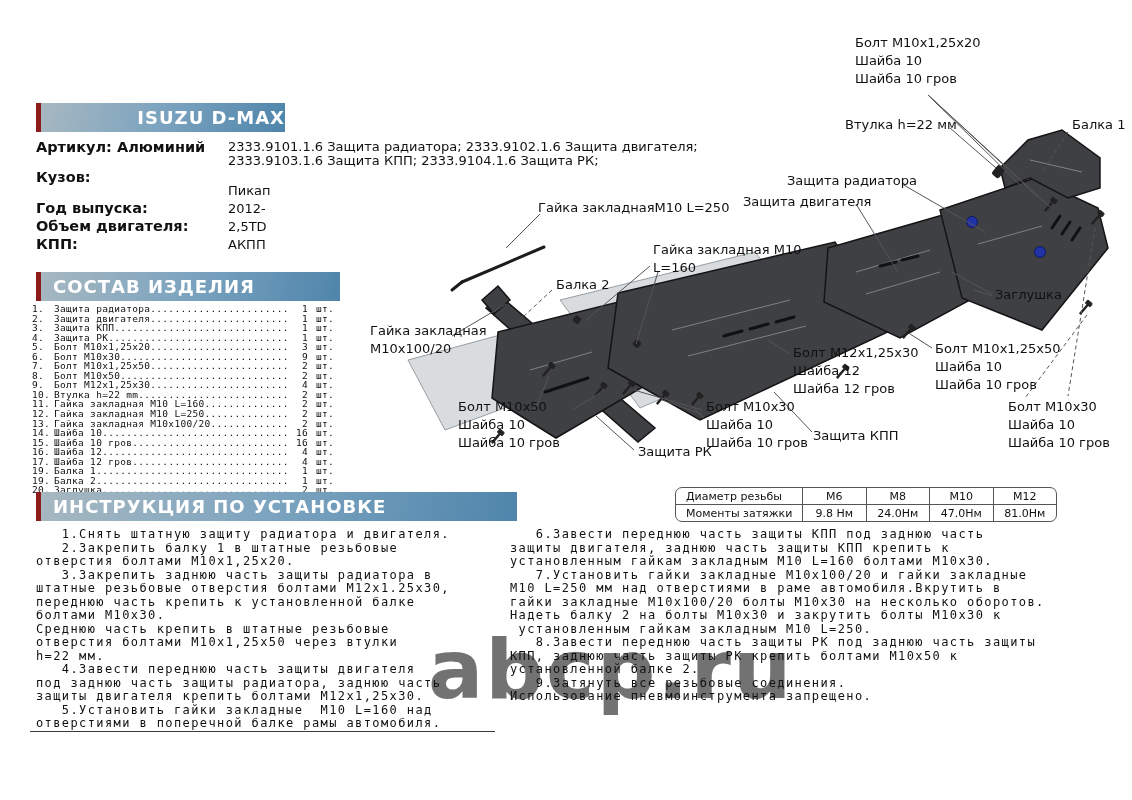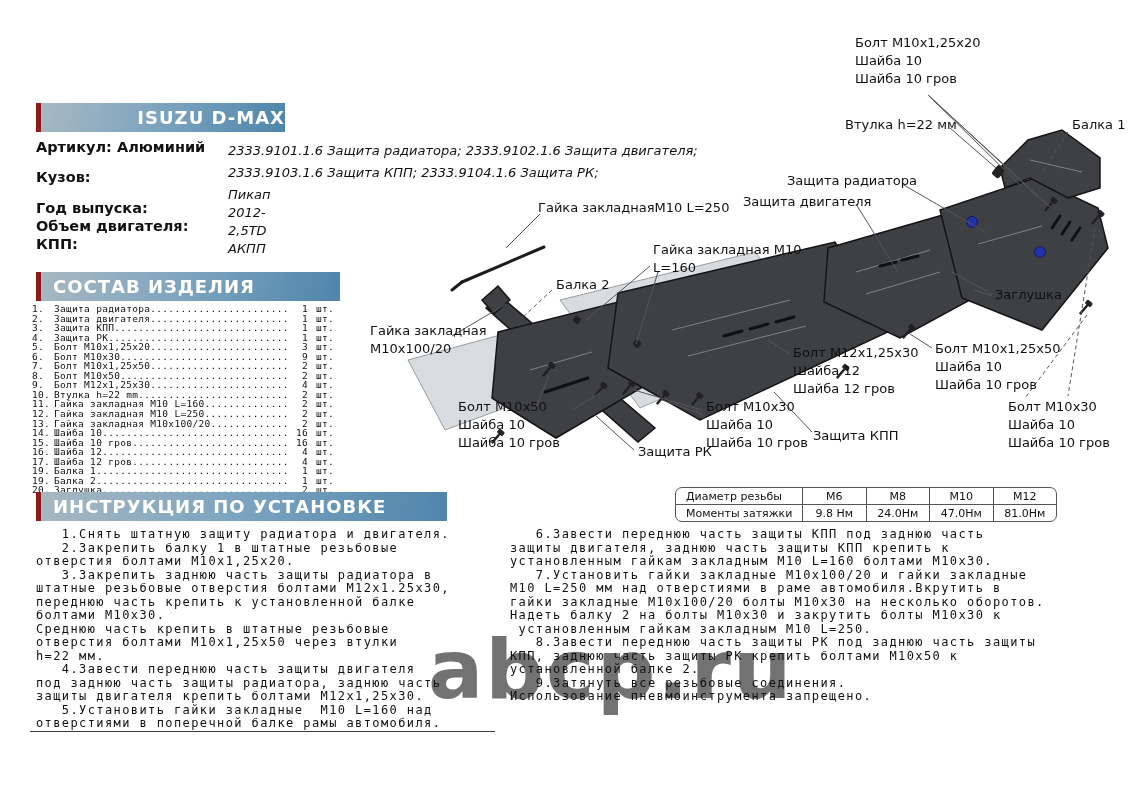--- a/index.html
+++ b/index.html
@@ -14,21 +14,21 @@
     background:linear-gradient(105deg,#a7b8c1 0%,#7ba3bf 50%,#4f85ab 100%);
     border-left:5px solid #8e1a1a;
     box-sizing:border-box;
   }
   .bar .bar-text{
     color:#ffffff;font-weight:bold;font-size:18px;letter-spacing:1px;
     padding-left:12px;font-family:"DejaVu Sans",sans-serif;white-space:nowrap;
   }
   
   .info-label{font-weight:bold;font-size:14.5px;white-space:nowrap;}
-  .info-value{font-size:13px;white-space:pre;line-height:22px;font-style:italic;}
+  .info-value{font-size:13px;white-space:pre;line-height:14px;}
   
   #parts-list{position:absolute;left:32px;top:304px;width:302px;
     font-family:"DejaVu Sans Mono",monospace;font-size:9.5px;letter-spacing:0.3px;}
   .part-row{display:flex;align-items:baseline;height:9.55px;line-height:9.55px;white-space:nowrap;}
   .p-num{width:22px;flex:none;}
   .p-name{flex:none;}
   .p-dots{flex:1;overflow:hidden;white-space:nowrap;}
   .p-qty{width:18px;flex:none;text-align:right;}
   .p-unit{width:26px;flex:none;text-align:right;}
   
@@ -409,21 +409,21 @@
     </div>
     <div class="part-row">
       <span class="p-num">20.</span>
       <span class="p-name">Заглушка</span>
       <span class="p-dots">..........................................................................................</span>
       <span class="p-qty">2</span>
       <span class="p-unit">шт.</span>
     </div>
   </div>
 
-<div class="bar" style="left:36px;top:492px;width:411px;">
+<div class="bar" style="left:36px;top:492px;width:481px;">
   <span class="bar-text">ИНСТРУКЦИЯ ПО УСТАНОВКЕ</span>
 </div>
 
 <div class="instr-col" style="left:36px;top:528px;width:470px;">   1.Снять штатную защиту радиатора и двигателя.
    2.Закрепить балку 1 в штатные резьбовые
 отверстия болтами М10х1,25х20.
    3.Закрепить заднюю часть защиты радиатора в
 штатные резьбовые отверстия болтами М12х1.25х30,
 переднюю часть крепить к установленной балке
 болтами М10х30.

